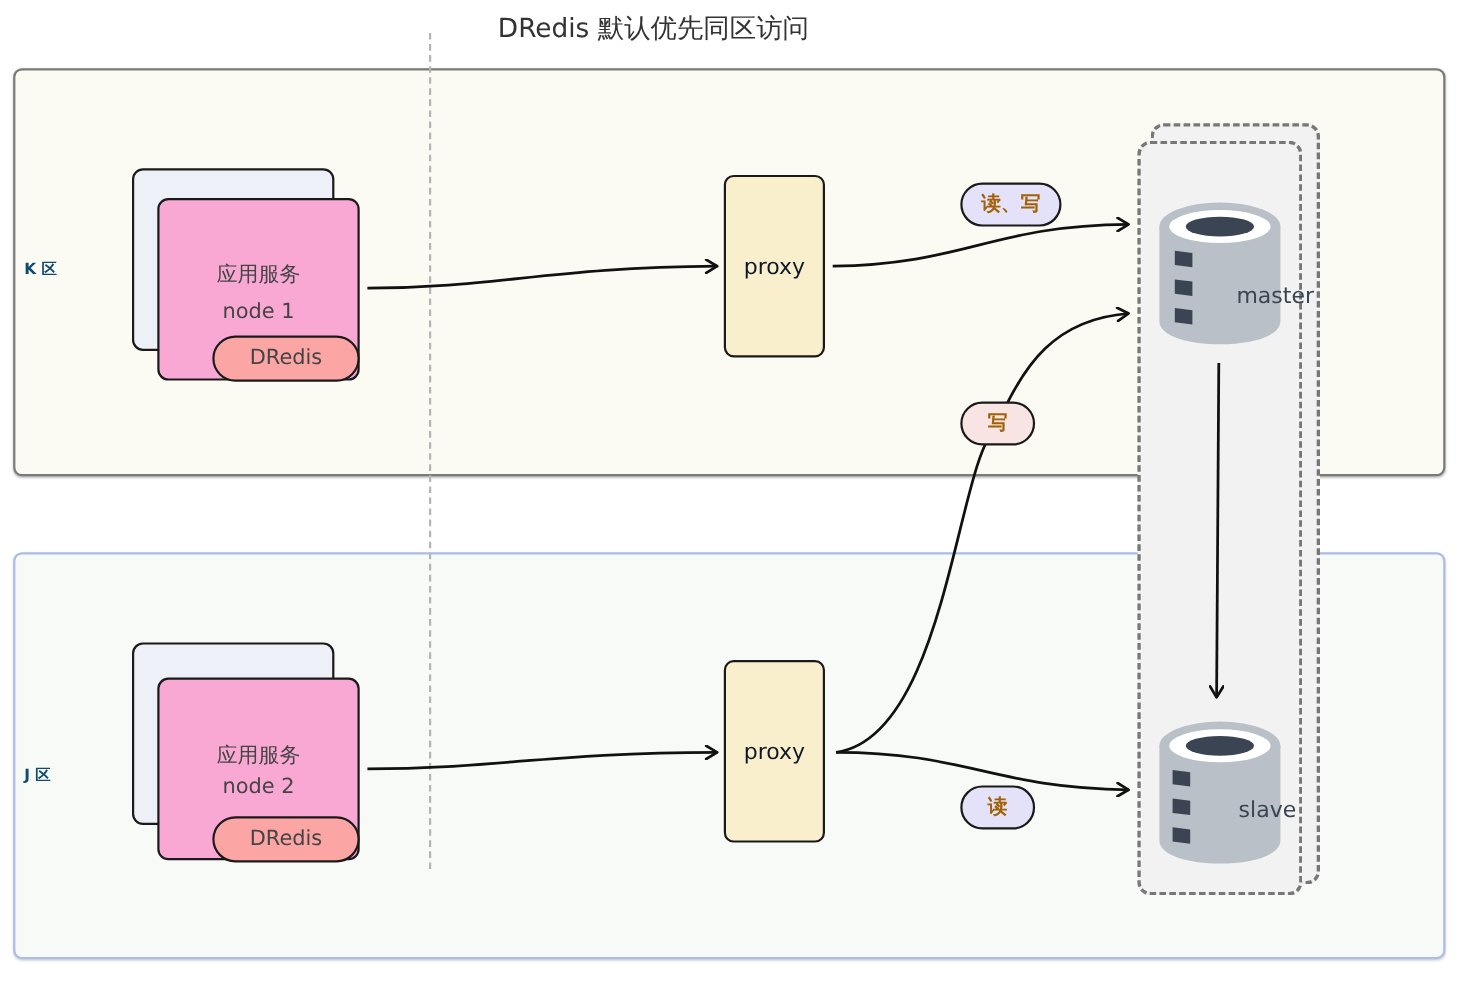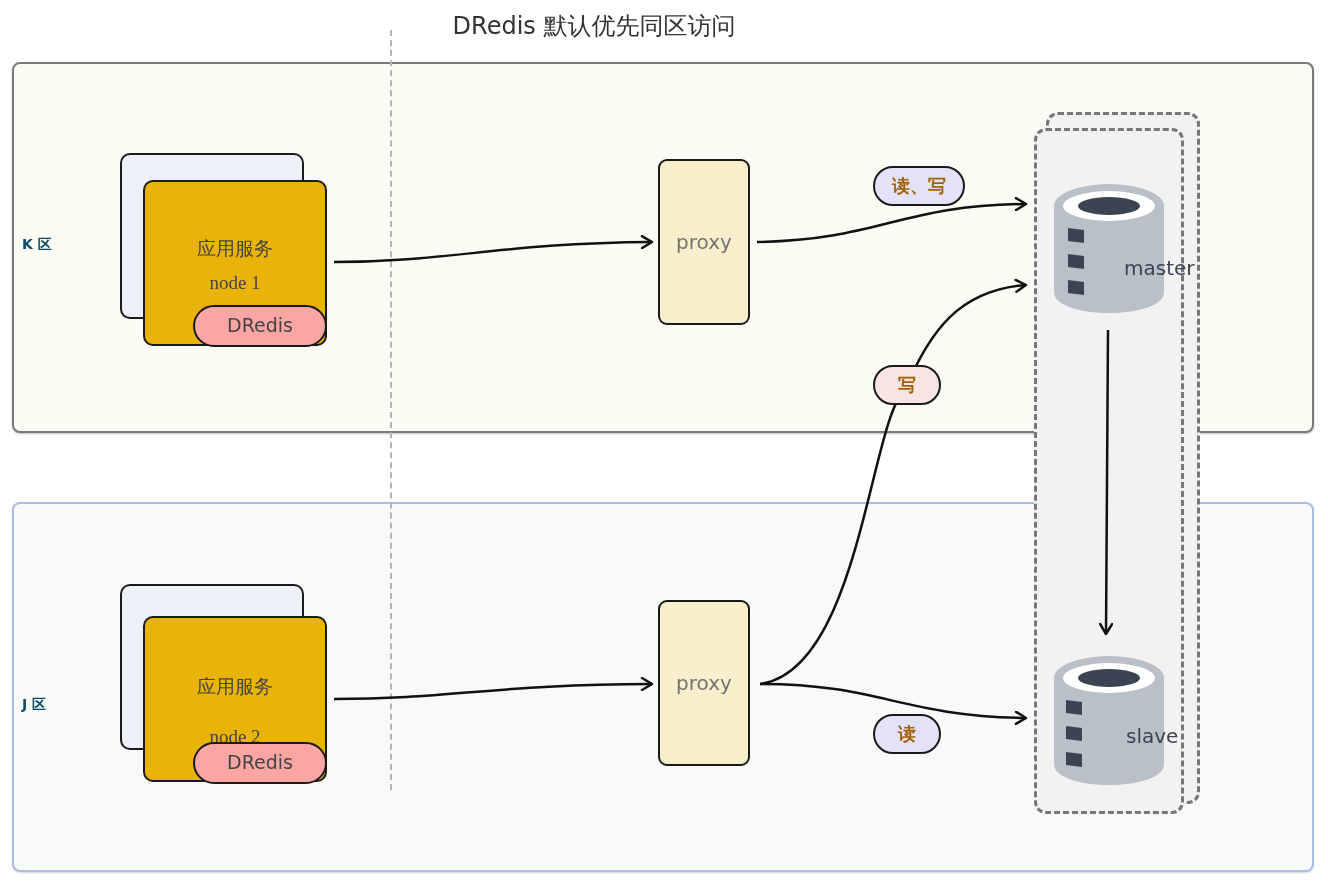--- a/index.html
+++ b/index.html
@@ -14,29 +14,29 @@
             border: 2px solid #a9bde6; box-shadow: 0 1px 2px rgba(0,0,0,0.15); }
   .zone-label { position: absolute; font-weight: bold; font-size: 14px; color: #0c4a6e; }
   .vdash { position: absolute; left: 390px; top: 30px; height: 760px; width: 0;
            border-left: 2px dashed #b4b4b4; }
   .db-group-back { position: absolute; left: 1046px; top: 112px; width: 154px; height: 692px;
            border: 3px dashed #777; border-radius: 12px; background: #f2f2f2; box-sizing: border-box; }
   .db-group-front { position: absolute; left: 1034px; top: 128px; width: 150px; height: 686px;
            border: 3px dashed #777; border-radius: 12px; background: #f2f2f2; box-sizing: border-box; }
   .app-back { position: absolute; width: 184px; height: 166px; background: #eef0f8;
               border: 2.5px solid #1a1a1a; border-radius: 10px; box-sizing: border-box; }
-  .app-front { position: absolute; width: 184px; height: 166px; background: #eab308;
-               border: 2.5px solid #1a1a1a; border-radius: 10px; box-sizing: border-box; font-family: Liberation Serif, serif; }
+  .app-front { position: absolute; width: 184px; height: 166px; background: #f9a8d4;
+               border: 2.5px solid #1a1a1a; border-radius: 10px; box-sizing: border-box; }
   .app-text { position: absolute; left: 0; width: 100%; text-align: center; color: #444; font-size: 19px; line-height: 34px; }
   .dredis-pill { position: absolute; width: 134px; height: 42px; background: #fca5a5;
                  border: 2.5px solid #1a1a1a; border-radius: 22px; box-sizing: border-box;
                  text-align: center; line-height: 37px; font-size: 19px; color: #444; }
   .proxy { position: absolute; width: 92px; height: 166px; background: #faefcc;
            border: 2.5px solid #1a1a1a; border-radius: 9px; box-sizing: border-box;
-           display: flex; align-items: center; justify-content: center; font-size: 20px; color: #737373; }
+           display: flex; align-items: center; justify-content: center; font-size: 20px; color: #0f172a; }
   .tag { position: absolute; height: 40px; border: 2.5px solid #1a1a1a; border-radius: 20px;
          box-sizing: border-box; text-align: center; line-height: 35px; font-size: 18px;
          color: #a16207; font-weight: bold; }
   .tag-purple { background: #e4e2f8; }
   .tag-pink { background: #f8e4e2; }
   svg.overlay { position: absolute; left: 0; top: 0; }
   .db { position: absolute; width: 118px; height: 138px; }
   .db-label { position: absolute; font-size: 20px; color: #3a4452; }
 </style>
 </head>
@@ -58,21 +58,21 @@
 <div class="app-back" style="left:120px;top:153px;"></div>
 <div class="app-front" style="left:143px;top:180px;">
   <div class="app-text" style="top:50px;">应用服务</div>
   <div class="app-text" style="top:84px;">node 1</div>
 </div>
 <div class="dredis-pill" style="left:193px;top:305px;">DRedis</div>
 
 <div class="app-back" style="left:120px;top:584px;"></div>
 <div class="app-front" style="left:143px;top:616px;">
   <div class="app-text" style="top:52px;">应用服务</div>
-  <div class="app-text" style="top:102px;">node 2</div>
+  <div class="app-text" style="top:80px;">node 2</div>
 </div>
 <div class="dredis-pill" style="left:193px;top:742px;">DRedis</div>
 
 <div class="proxy" style="left:658px;top:159px;">
     <span>proxy</span>
   </div>
 <div class="proxy" style="left:658px;top:600px;">
     <span>proxy</span>
   </div>
 

